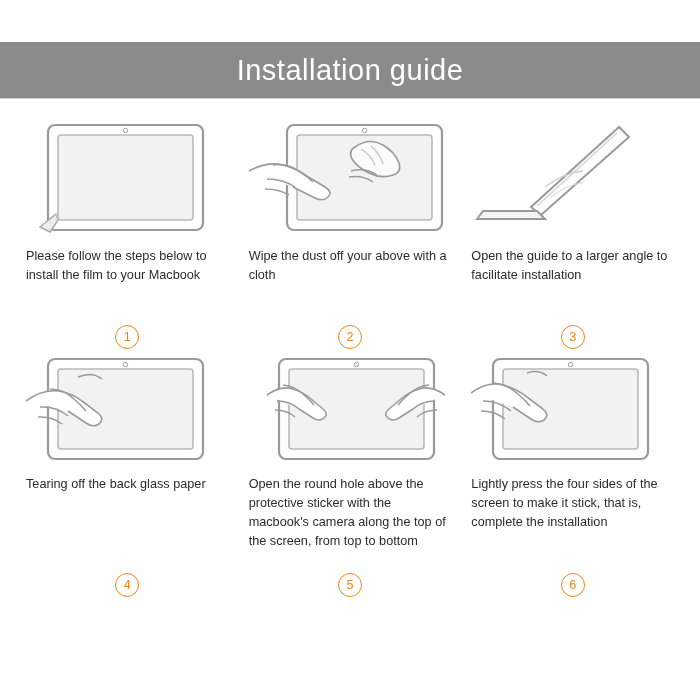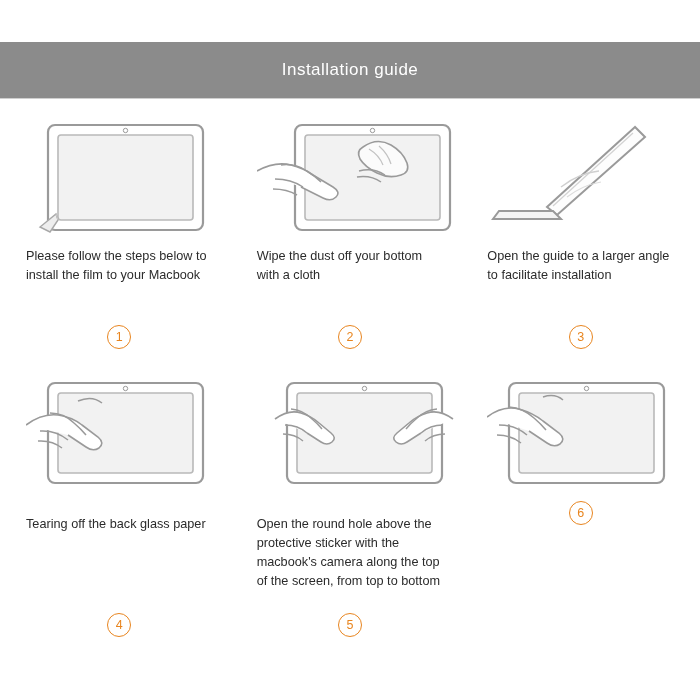--- a/index.html
+++ b/index.html
@@ -25,39 +25,38 @@
   }
   .header-bar {
     height: 56px;
     background: #8b8b8b;
     display: flex;
     align-items: center;
     justify-content: center;
   }
   .header-title {
     color: #ffffff;
-    font-size: 17px;
+    font-size: 29px;
     letter-spacing: 0.5px;
     font-weight: 400;
   }
   .divider {
     height: 1px;
     background: #cfcfcf;
     margin: 0;
   }
   .grid {
     margin-top: 14px;
     display: grid;
     grid-template-columns: 1fr 1fr 1fr;
     grid-template-rows: auto auto;
     column-gap: 0px;
     row-gap: 0px;
     padding: 0 16px;
     box-sizing: border-box;
-    gap: 24px;
   }
   .cell {
     padding: 6px 10px 0 10px;
     box-sizing: border-box;
     display: flex;
     flex-direction: column;
     align-items: stretch;
   }
   .art {
     height: 118px;
@@ -86,21 +85,21 @@
     align-items: center;
     justify-content: center;
     line-height: 1;
   }
   svg.artsvg {
     position: absolute;
     left: 0;
     top: 0;
   }
   .row2 .art { height: 110px; }
-  .row2 .caption { min-height: 96px; margin-top: 16px; }
+  .row2 .caption { min-height: 96px; }
 </style>
 </head>
 <body>
 
 <div class="page">
 
   <div class="top-pad"></div>
 
   <div class="header-bar">
     <div class="header-title">Installation guide</div>
@@ -135,21 +134,21 @@
           <path d="M112 30 q10 6 14 16" stroke="#c2c2c2" stroke-width="1.2" fill="none"></path>
           <path d="M122 27 q9 8 12 18" stroke="#c2c2c2" stroke-width="1.2" fill="none"></path>
           <path d="M0 52 q18 -10 34 -6 q12 3 22 10 l20 12 q8 5 3 10 q-5 5 -13 1 l-22 -11" fill="#ffffff" stroke="#9a9a9a" stroke-width="1.6"></path>
           <path d="M24 46 q14 -2 26 6 q8 5 14 11" stroke="#9a9a9a" stroke-width="1.5" fill="none"></path>
           <path d="M18 60 q16 0 28 8" stroke="#9a9a9a" stroke-width="1.5" fill="none"></path>
           <path d="M16 70 q14 0 24 6" stroke="#9a9a9a" stroke-width="1.5" fill="none"></path>
           <path d="M102 52 q14 -4 26 4" stroke="#9a9a9a" stroke-width="1.5" fill="none"></path>
           <path d="M100 58 q14 -2 24 5" stroke="#9a9a9a" stroke-width="1.5" fill="none"></path>
         </svg>
       </div>
-      <div class="caption">Wipe the dust off your bottom with a cloth</div>
+      <div class="caption">Wipe the dust off your above with a cloth</div>
       <div class="step-num">
         <div class="circle">2</div>
       </div>
     </div>
 
     <div class="cell">
       <div class="art">
         <svg class="artsvg" width="220" height="118" viewBox="0 0 220 118">
           <path d="M148 8 L60 88 L70 96 L158 18 Z" fill="#fdfdfd" stroke="#9a9a9a" stroke-width="2"></path>
           <path d="M146 14 L66 87" stroke="#d2d2d2" stroke-width="1.2"></path>
@@ -211,19 +210,20 @@
           <rect x="22" y="4" width="155" height="100" rx="7" ry="7" fill="#ffffff" stroke="#9a9a9a" stroke-width="2.2"></rect>
           <rect x="32" y="14" width="135" height="80" rx="3" ry="3" fill="#f2f2f2" stroke="#b9b9b9" stroke-width="1.6"></rect>
           <circle cx="99.5" cy="9.5" r="2.2" fill="#ffffff" stroke="#9a9a9a" stroke-width="1"></circle>
           <path d="M0 38 q16 -12 32 -8 q14 4 24 12 l16 12 q7 6 1 11 q-6 4 -13 -1 l-18 -12" fill="#ffffff" stroke="#9a9a9a" stroke-width="1.6"></path>
           <path d="M22 28 q14 1 25 11 q7 6 12 12" stroke="#9a9a9a" stroke-width="1.5" fill="none"></path>
           <path d="M12 46 q16 0 28 10" stroke="#9a9a9a" stroke-width="1.5" fill="none"></path>
           <path d="M10 56 q14 0 24 8" stroke="#9a9a9a" stroke-width="1.5" fill="none"></path>
           <path d="M56 18 q12 -4 20 3" stroke="#9a9a9a" stroke-width="1.5" fill="none"></path>
         </svg>
       </div>
+      <div class="caption">Lightly press the four sides of the screen to make it stick, that is, complete the installation</div>
       <div class="step-num">
         <div class="circle">6</div>
       </div>
     </div>
 
   </div>
 </div>
 
 </body></html>

